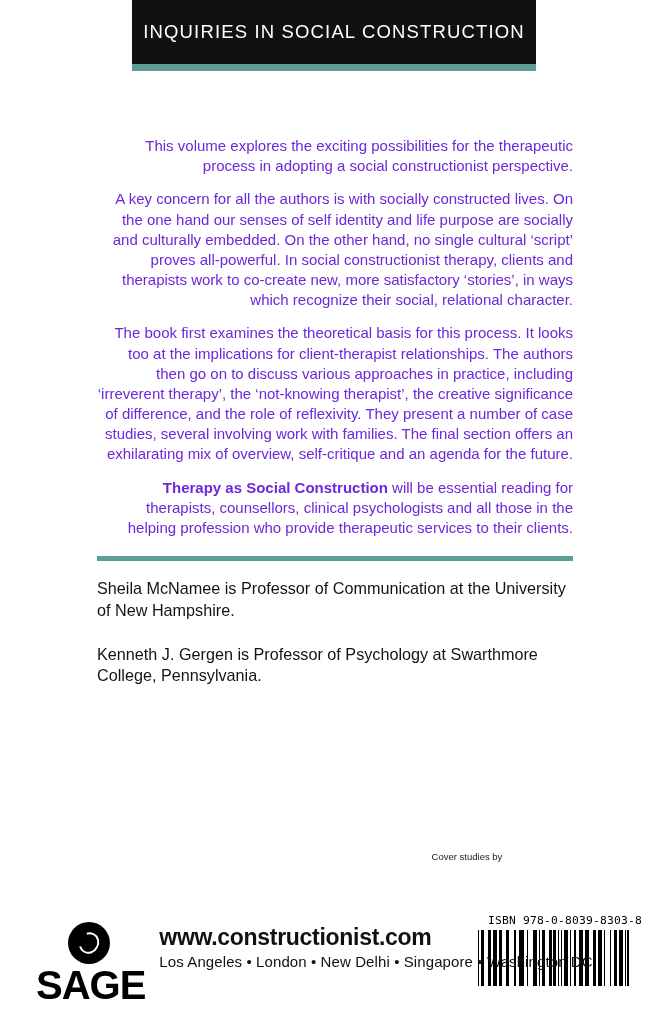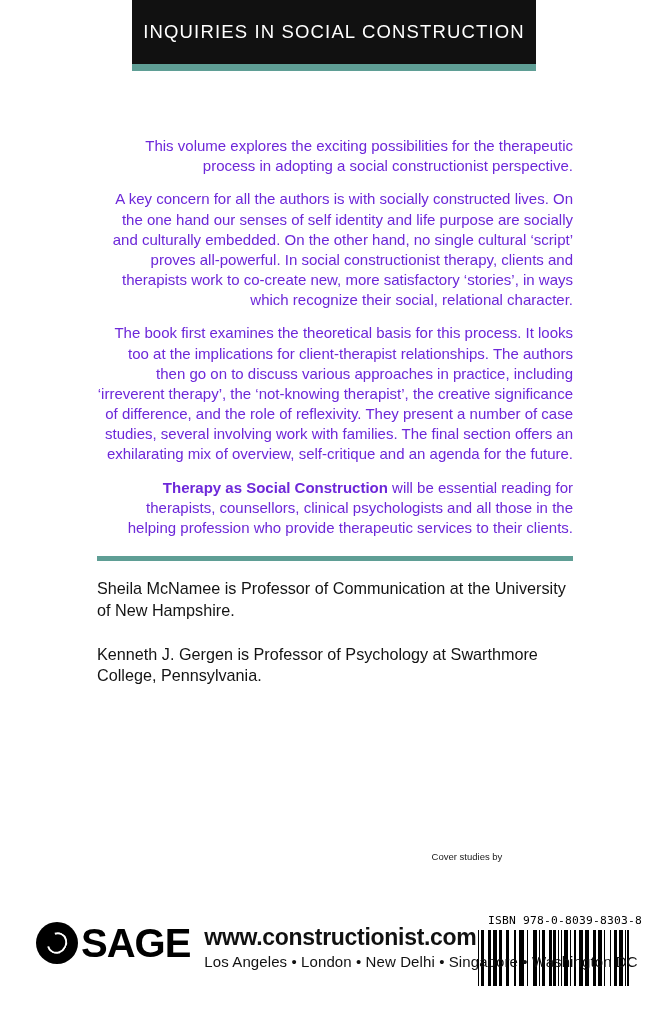--- a/index.html
+++ b/index.html
@@ -149,20 +149,21 @@
   .logo-row {
     position: absolute;
     left: 36px;
     top: 922px;
     display: flex;
     align-items: flex-start;
   }
   .sage-logo {
     display: flex;
     align-items: center;
+    flex-direction: column;
   }
   .sage-mark {
     width: 42px;
     height: 42px;
     border-radius: 50%;
     background: #000000;
     position: relative;
     margin-right: 3px;
   }
   .sage-mark::after {

